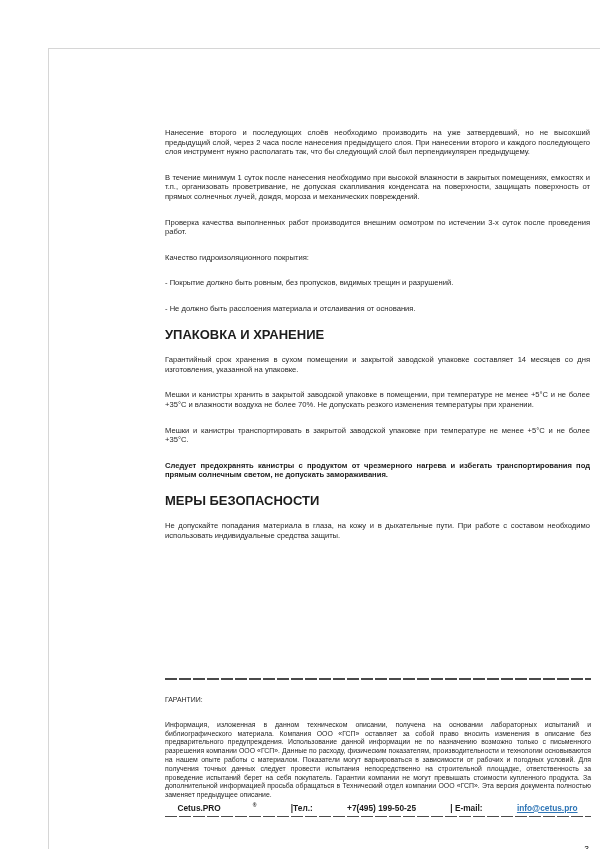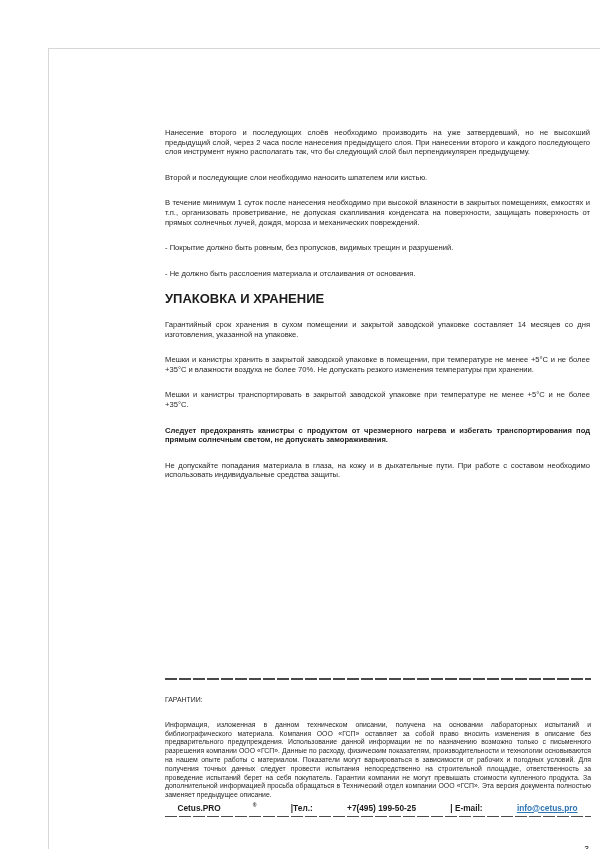--- a/index.html
+++ b/index.html
@@ -87,31 +87,33 @@
     color:#1c1c1c;
   }
 </style>
 </head>
 <body>
 
 <div class="page">
 
   <main class="content">
     <p class="body">Нанесение второго и последующих слоёв необходимо производить на уже затвердевший, но не высохший предыдущий слой, через 2 часа после нанесения предыдущего слоя. При нанесении второго и каждого последующего слоя инструмент нужно располагать так, что бы следующий слой был перпендикулярен предыдущему.</p>
-    <p class="body">Второй и последующие слои необходимо наносить шпателем или кистью.</p>
     <p class="body">В течение минимум 1 суток после нанесения необходимо при высокой влажности в закрытых помещениях, емкостях и т.п., организовать проветривание, не допуская скапливания конденсата на поверхности, защищать поверхность от прямых солнечных лучей, дождя, мороза и механических повреждений.</p>
+    <p class="body">Проверка качества выполненных работ производится внешним осмотром по истечении 3-х суток после проведения работ.</p>
+    <p class="body">Качество гидроизоляционного покрытия:</p>
     <p class="body">- Покрытие должно быть ровным, без пропусков, видимых трещин и разрушений.</p>
     <p class="body">- Не должно быть расслоения материала и отслаивания от основания.</p>
 
     <h3 class="heading">УПАКОВКА И ХРАНЕНИЕ</h3>
     <p class="body">Гарантийный срок хранения в сухом помещении и закрытой заводской упаковке составляет 14 месяцев со дня изготовления, указанной на упаковке.</p>
     <p class="body">Мешки и канистры хранить в закрытой заводской упаковке в помещении, при температуре не менее +5°С и не более +35°С и влажности воздуха не более 70%. Не допускать резкого изменения температуры при хранении.</p>
     <p class="body">Мешки и канистры транспортировать в закрытой заводской упаковке при температуре не менее +5°С и не более +35°С.</p>
     <p class="body bold">Следует предохранять канистры с продуктом от чрезмерного нагрева и избегать транспортирования под прямым солнечным светом, не допускать замораживания.</p>
 
+    <h3 class="heading safety">МЕРЫ БЕЗОПАСНОСТИ</h3>
     <p class="body">Не допускайте попадания материала в глаза, на кожу и в дыхательные пути. При работе с составом необходимо использовать индивидуальные средства защиты.</p>
   </main>
 
   <section class="warranty">
     <div class="divider"></div>
     <p class="small warranty-heading">ГАРАНТИИ:</p>
     <p class="small">Информация, изложенная в данном техническом описании, получена на основании лабораторных испытаний и библиографического материала. Компания ООО «ГСП» оставляет за собой право вносить изменения в описание без предварительного предупреждения. Использование данной информации не по назначению возможно только с письменного разрешения компании ООО «ГСП». Данные по расходу, физическим показателям, производительности и технологии основываются на нашем опыте работы с материалом. Показатели могут варьироваться в зависимости от рабочих и погодных условий. Для получения точных данных следует провести испытания непосредственно на строительной площадке, ответственность за проведение испытаний берет на себя покупатель. Гарантии компании не могут превышать стоимости купленного продукта. За дополнительной информацией просьба обращаться в Технический отдел компании ООО «ГСП». Эта версия документа полностью заменяет предыдущее описание.</p>
     <div class="divider bottom"></div>
   </section>
 

